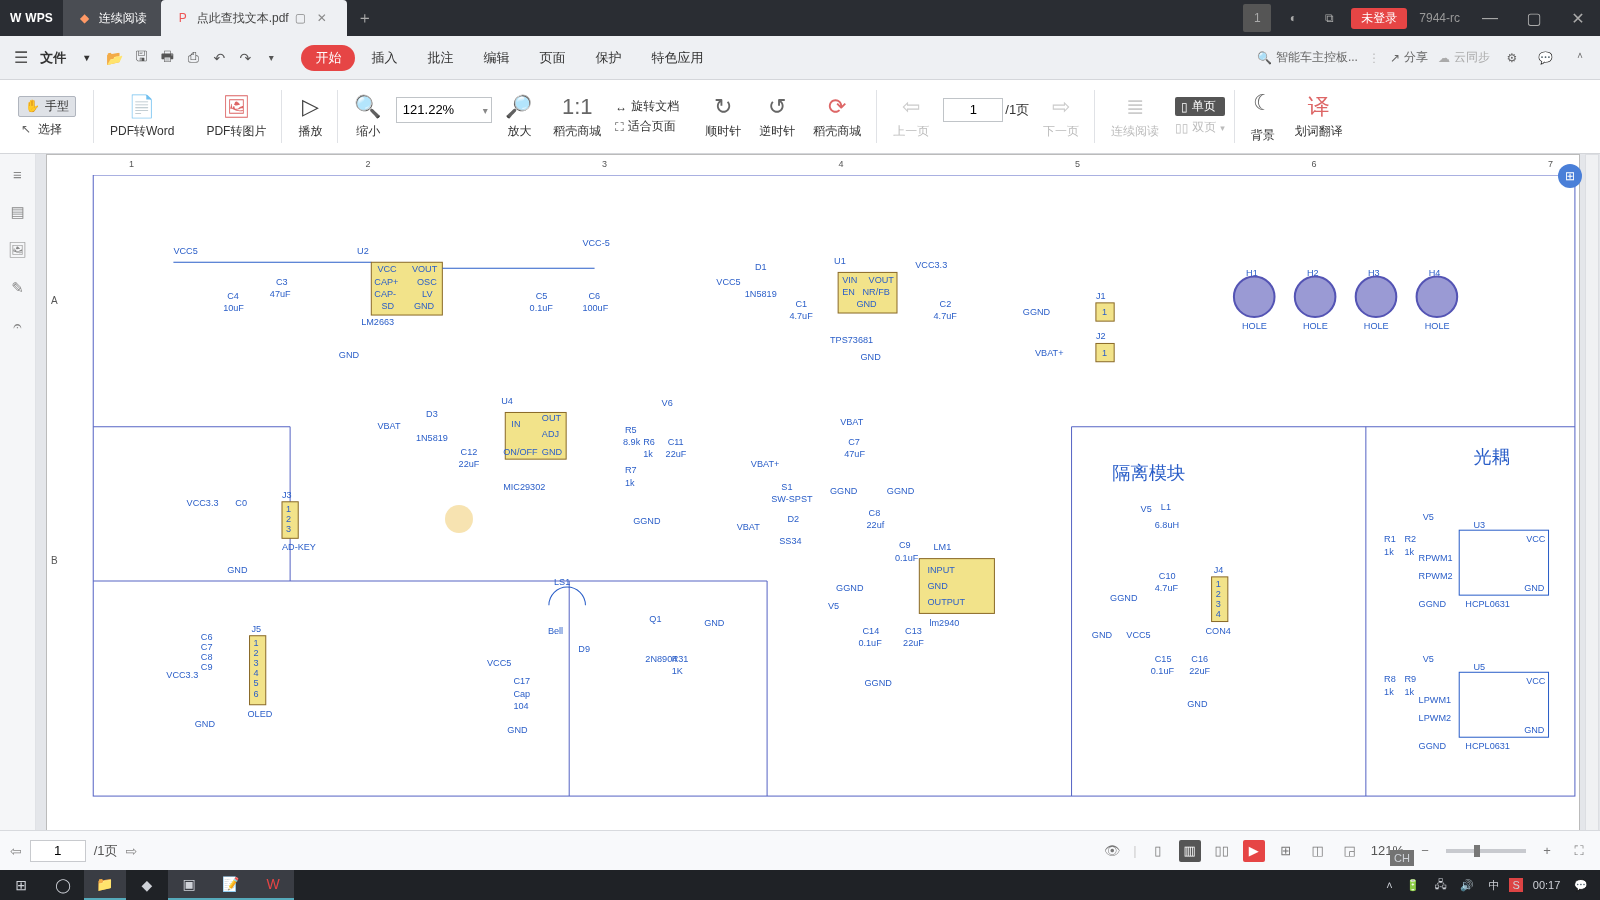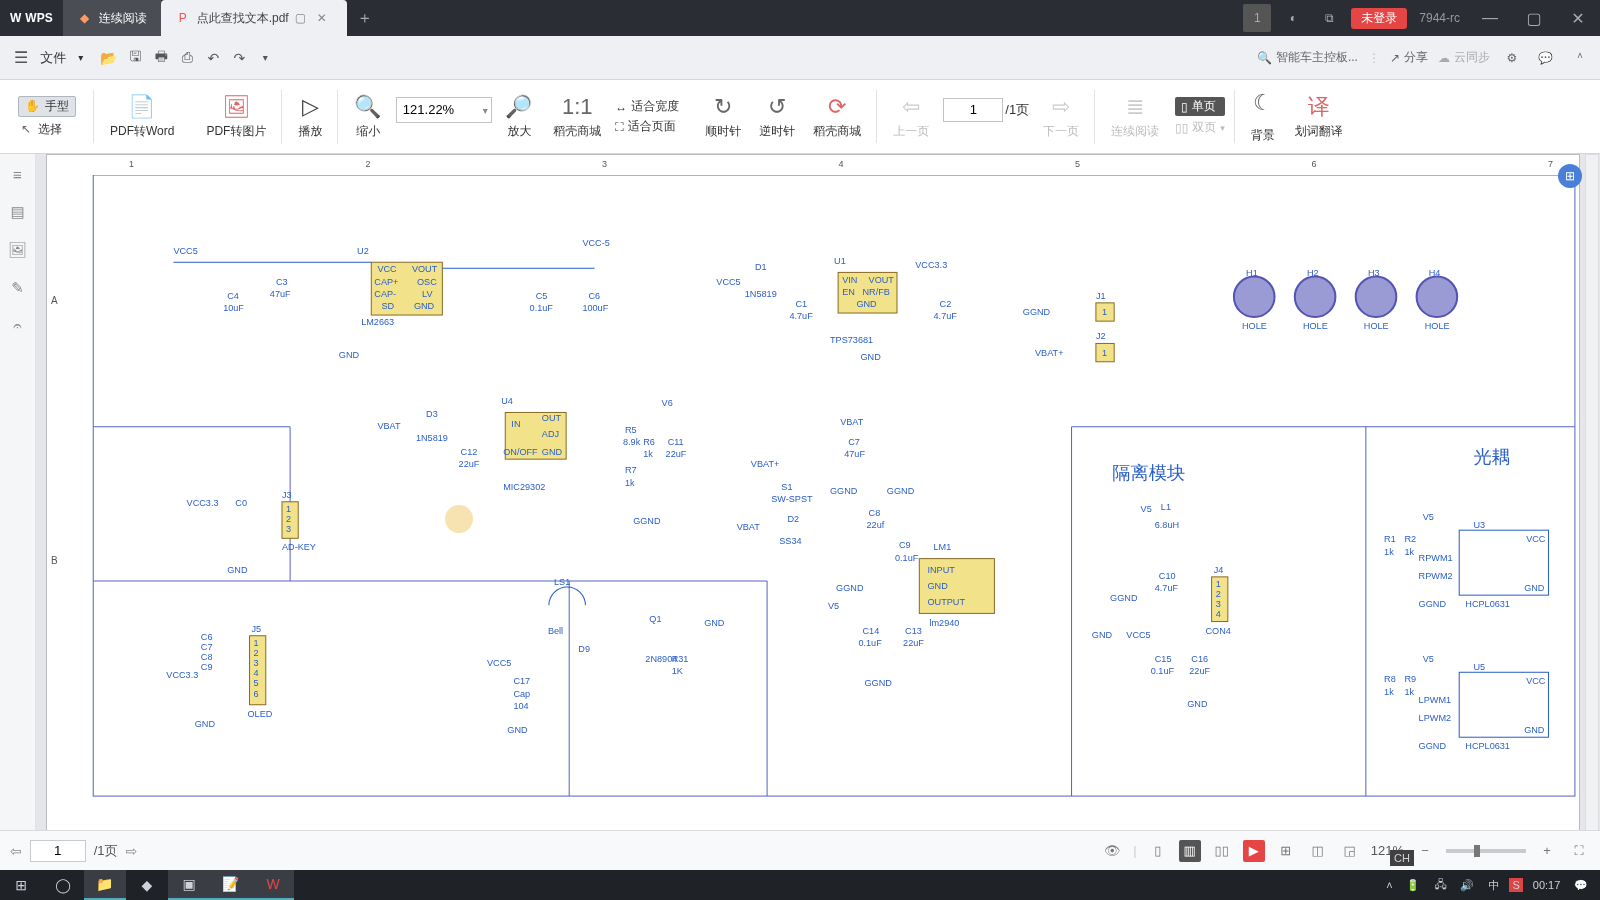--- a/index.html
+++ b/index.html
@@ -18,21 +18,21 @@
 .titlebar .newtab { width: 36px; text-align: center; color: #aaa; font-size: 16px; cursor: pointer; }
 .titlebar .right { margin-left: auto; display: flex; align-items: center; gap: 8px; padding-right: 4px; }
 .titlebar .right .icon-btn { width: 28px; height: 28px; display: flex; align-items: center; justify-content: center; color: #aaa; font-size: 12px; cursor: pointer; }
 .titlebar .right .login-btn { background: #e64545; color: #fff; padding: 2px 10px; border-radius: 3px; font-size: 12px; }
 .titlebar .right .version { color: #999; font-size: 12px; margin: 0 4px; }
 .titlebar .right .winbtn { width: 36px; height: 36px; display: flex; align-items: center; justify-content: center; color: #aaa; cursor: pointer; }
 
 
 .menubar { height: 44px; background: #eef0f3; display: flex; align-items: center; padding: 0 8px; gap: 2px; border-bottom: 1px solid #d4d6da; }
 .menubar .hamburger { font-size: 16px; color: #555; padding: 0 6px; cursor: pointer; }
-.menubar .file-menu { font-size: 13px; color: #333; padding: 0 4px; cursor: pointer; display: flex; align-items: center; gap: 12px; }
+.menubar .file-menu { font-size: 13px; color: #333; padding: 0 4px; cursor: pointer; display: flex; align-items: center; gap: 18px; font-weight: bold; }
 .menubar .qat { display: flex; gap: 2px; margin-left: 8px; }
 .menubar .qat .qbtn { width: 24px; height: 24px; display: flex; align-items: center; justify-content: center; color: #555; cursor: pointer; font-size: 14px; }
 .menubar .menus { display: flex; gap: 2px; margin-left: 16px; }
 .menubar .menus .mitem { padding: 4px 14px; font-size: 13px; color: #333; border-radius: 14px; cursor: pointer; }
 .menubar .menus .mitem.active { background: #e64545; color: #fff; }
 .menubar .right { margin-left: auto; display: flex; align-items: center; gap: 10px; font-size: 12px; color: #666; }
 .menubar .right .search { display: flex; align-items: center; gap: 4px; cursor: pointer; }
 .menubar .right .search .sep { color: #bbb; margin-left: 6px; }
 .menubar .right .share { display: flex; align-items: center; gap: 4px; cursor: pointer; }
 .menubar .right .cloud { color: #aaa; display: flex; align-items: center; gap: 4px; }
@@ -147,20 +147,29 @@
     </span>
   <div class="qat">
     <span class="qbtn">📂</span>
     <span class="qbtn">🖫</span>
     <span class="qbtn">🖶</span>
     <span class="qbtn">⎙</span>
     <span class="qbtn">↶</span>
     <span class="qbtn">↷</span>
     <span class="qbtn" style="font-size:10px;">▾</span>
   </div>
+  <div class="menus">
+    <span class="mitem active">开始</span>
+    <span class="mitem">插入</span>
+    <span class="mitem">批注</span>
+    <span class="mitem">编辑</span>
+    <span class="mitem">页面</span>
+    <span class="mitem">保护</span>
+    <span class="mitem">特色应用</span>
+  </div>
   <div class="right">
     <span class="search">
       <span>🔍</span>
       <span>智能车主控板...</span>
       <span class="sep">⋮</span>
     </span>
     <span class="share">
       <span>↗</span>
       <span>分享</span>
     </span>
@@ -218,21 +227,21 @@
       <span class="ri">🔎</span>
       <span>放大</span>
     </div>
     <div class="rbtn">
       <span class="ri">1:1</span>
       <span>稻壳商城</span>
     </div>
     <div class="fit-btns" style="align-self:center;">
       <div class="fbtn">
           <span>↔</span>
-          <span>适合宽度</span>
+          <span>旋转文档</span>
         </div>
       <div class="fbtn">
           <span>⛶</span>
           <span>适合页面</span>
         </div>
     </div>
   </div>
   <div class="rgroup sep" style="flex-direction:row;gap:6px;">
     <div class="rbtn">
       <span class="ri">↻</span>
@@ -584,13 +593,13 @@
     <span class="titem">˄</span>
     <span class="titem">🔋</span>
     <span class="titem">🖧</span>
     <span class="titem">🔊</span>
     <span class="titem">中</span>
     <span class="titem" style="background:#d44;padding:1px 3px;">S</span>
     <span class="titem">00:17</span>
     <span class="titem">💬</span>
   </div>
 </div>
-<div style="position:absolute;right:186px;bottom:34px;font-size:11px;color:#cfd2d8;background:#404040;padding:2px 4px;">CH</div>
+<div style="position:absolute;right:186px;bottom:34px;font-size:11px;color:#cfd2d8;background:#737373;padding:2px 4px;">CH</div>
 
 </body></html>

